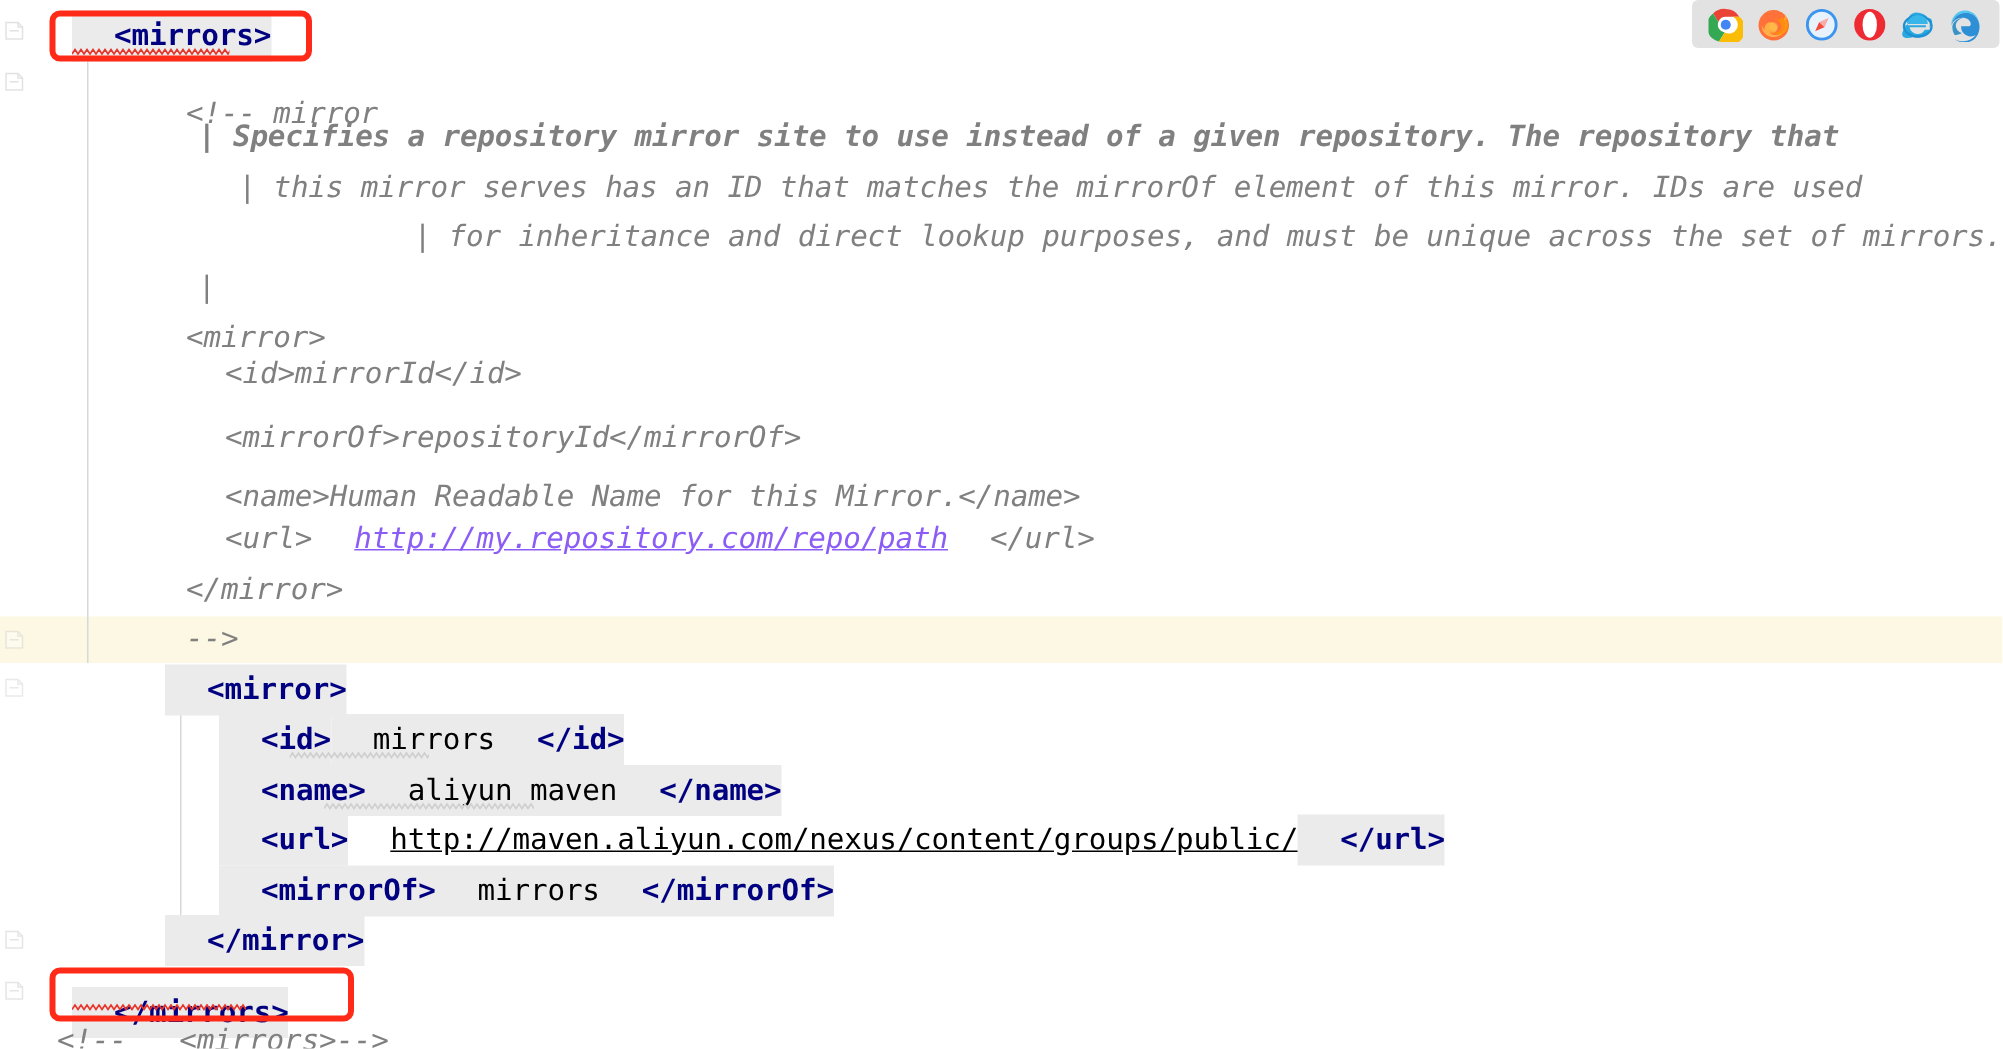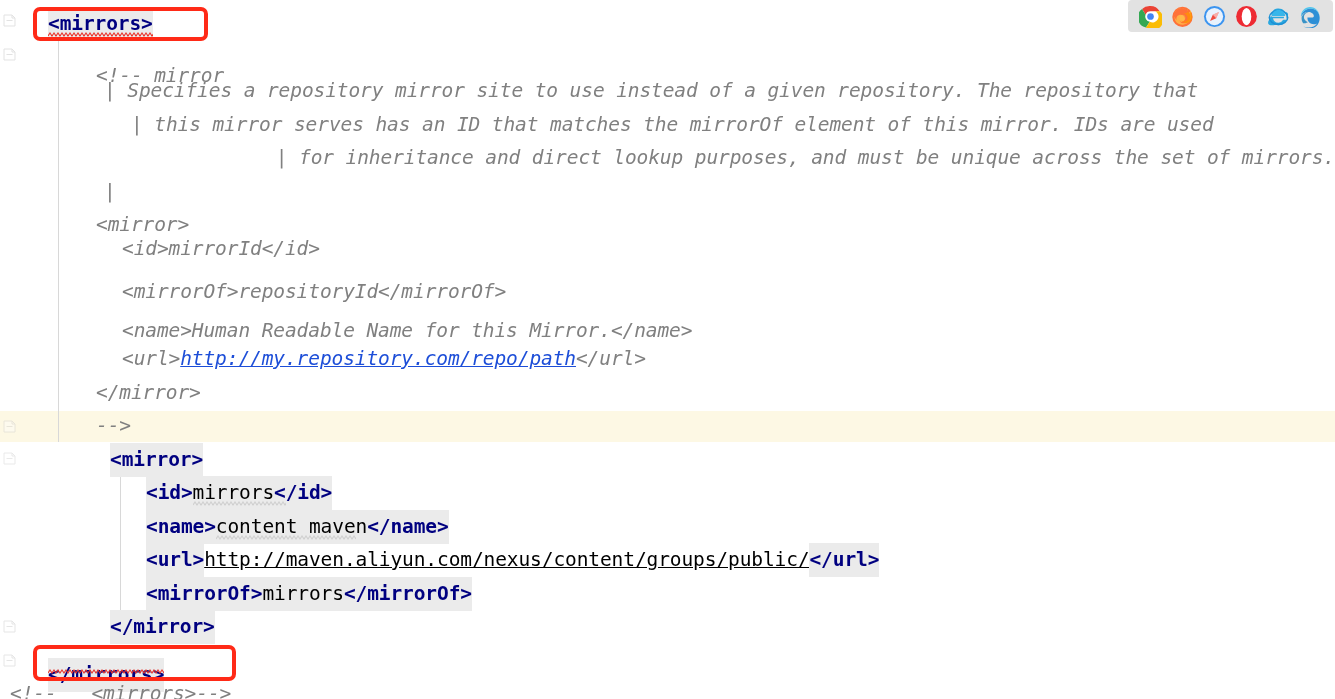--- a/index.html
+++ b/index.html
@@ -61,30 +61,30 @@
     position: absolute;
     left: 0;
     width: 1335px;
     height: 34px;
     line-height: 34px;
     white-space: pre;
     font-size: 19.5px;
     letter-spacing: -0.1px;
     z-index: 2;
   }
-  .code-text { display: inline-block; }
+  .code-text { display: inline-block; padding-left: 28px; }
 
   
   .cmt {
     color: #808080;
     font-style: italic;
     font-family: "DejaVu Sans Mono", "Liberation Mono", monospace;
   }
   .cmt-link {
-    color: #1d4ed8;
+    color: #8b5cf6;
     font-style: italic;
     text-decoration: underline;
   }
   .tag {
     color: #000080;
     font-weight: bold;
   }
   .val {
     color: #000000;
   }
@@ -186,34 +186,34 @@
           <path d="M1 1h8l3 3v8H1z" fill="#fff" stroke="#bdbdbd" stroke-width="1"></path>
           <path d="M9 1v3h3" fill="none" stroke="#bdbdbd" stroke-width="1"></path>
           <path d="M3.5 6.5h6" stroke="#bdbdbd" stroke-width="1"></path>
         </svg>
     </span>
   </div>
 
   <div id="code-surface">
       <div class="line" style="top: 7px;"><span style="display: inline-block; width: 48px;"></span><span class="code-text tag hl spell-red">&lt;mirrors&gt;</span></div>
       <div class="line" style="top: 40.5px; margin-top: 18px;"><span style="display: inline-block; width: 96px;"></span><span class="code-text cmt">&lt;!-- mirror</span></div>
-      <div class="line" style="top: 74px;"><span style="display: inline-block; width: 104px;"></span><span class="code-text cmt">| Specifies a repository mirror site to use instead of a given repository. The repository that</span></div>
+      <div class="line" style="top: 74px; font-weight: bold;"><span style="display: inline-block; width: 104px;"></span><span class="code-text cmt">| Specifies a repository mirror site to use instead of a given repository. The repository that</span></div>
       <div class="line" style="top: 107.5px; margin-left: 27px;"><span style="display: inline-block; width: 104px;"></span><span class="code-text cmt">| this mirror serves has an ID that matches the mirrorOf element of this mirror. IDs are used</span></div>
       <div class="line" style="top: 141px; text-align: right;"><span style="display: inline-block; width: 104px;"></span><span class="code-text cmt">| for inheritance and direct lookup purposes, and must be unique across the set of mirrors.</span></div>
       <div class="line" style="top: 174.5px;"><span style="display: inline-block; width: 104px;"></span><span class="code-text cmt">|</span></div>
       <div class="line" style="top: 208px;"><span style="display: inline-block; width: 96px;"></span><span class="code-text cmt">&lt;mirror&gt;</span></div>
       <div class="line" style="top: 232px;"><span style="display: inline-block; width: 122px;"></span><span class="code-text cmt">&lt;id&gt;mirrorId&lt;/id&gt;</span></div>
       <div class="line" style="top: 275px;"><span style="display: inline-block; width: 122px;"></span><span class="code-text cmt">&lt;mirrorOf&gt;repositoryId&lt;/mirrorOf&gt;</span></div>
       <div class="line" style="top: 314px;"><span style="display: inline-block; width: 122px;"></span><span class="code-text cmt">&lt;name&gt;Human Readable Name for this Mirror.&lt;/name&gt;</span></div>
       <div class="line" style="top: 342px;"><span style="display: inline-block; width: 122px;"></span><span class="code-text cmt">&lt;url&gt;</span><span class="code-text cmt-link">http://my.repository.com/repo/path</span><span class="code-text cmt">&lt;/url&gt;</span></div>
       <div class="line" style="top: 375.5px;"><span style="display: inline-block; width: 96px;"></span><span class="code-text cmt">&lt;/mirror&gt;</span></div>
       <div class="line" style="top: 409px;"><span style="display: inline-block; width: 96px;"></span><span class="code-text cmt">--&gt;</span></div>
       <div class="line" style="top: 442.5px;"><span style="display: inline-block; width: 110px;"></span><span class="code-text tag hl">&lt;mirror&gt;</span></div>
       <div class="line" style="top: 476px;"><span style="display: inline-block; width: 146px;"></span><span class="code-text tag hl">&lt;id&gt;</span><span class="code-text val hl spell-grey">mirrors</span><span class="code-text tag hl">&lt;/id&gt;</span></div>
-      <div class="line" style="top: 509.5px;"><span style="display: inline-block; width: 146px;"></span><span class="code-text tag hl">&lt;name&gt;</span><span class="code-text val hl spell-grey">content maven</span><span class="code-text tag hl">&lt;/name&gt;</span></div>
+      <div class="line" style="top: 509.5px;"><span style="display: inline-block; width: 146px;"></span><span class="code-text tag hl">&lt;name&gt;</span><span class="code-text val hl spell-grey">aliyun maven</span><span class="code-text tag hl">&lt;/name&gt;</span></div>
       <div class="line" style="top: 543px;"><span style="display: inline-block; width: 146px;"></span><span class="code-text tag hl">&lt;url&gt;</span><span class="code-text val-link">http://maven.aliyun.com/nexus/content/groups/public/</span><span class="code-text tag hl">&lt;/url&gt;</span></div>
       <div class="line" style="top: 576.5px;"><span style="display: inline-block; width: 146px;"></span><span class="code-text tag hl">&lt;mirrorOf&gt;</span><span class="code-text val hl">mirrors</span><span class="code-text tag hl">&lt;/mirrorOf&gt;</span></div>
       <div class="line" style="top: 610px;"><span style="display: inline-block; width: 110px;"></span><span class="code-text tag hl">&lt;/mirror&gt;</span></div>
       <div class="line" style="top: 643.5px; margin-top: 14px;"><span style="display: inline-block; width: 48px;"></span><span class="code-text tag hl spell-red">&lt;/mirrors&gt;</span></div>
       <div class="line" style="top: 677px;"><span style="display: inline-block; width: 10px;"></span><span class="code-text cmt">&lt;!--   &lt;mirrors&gt;--&gt;</span></div>
     </div>
 
   <div class="annot-box" style="left:33px; top:7px; width:175px; height:34px;"></div>
   <div class="annot-box" style="left:33px; top:645px; width:203px; height:36px;"></div>
 

